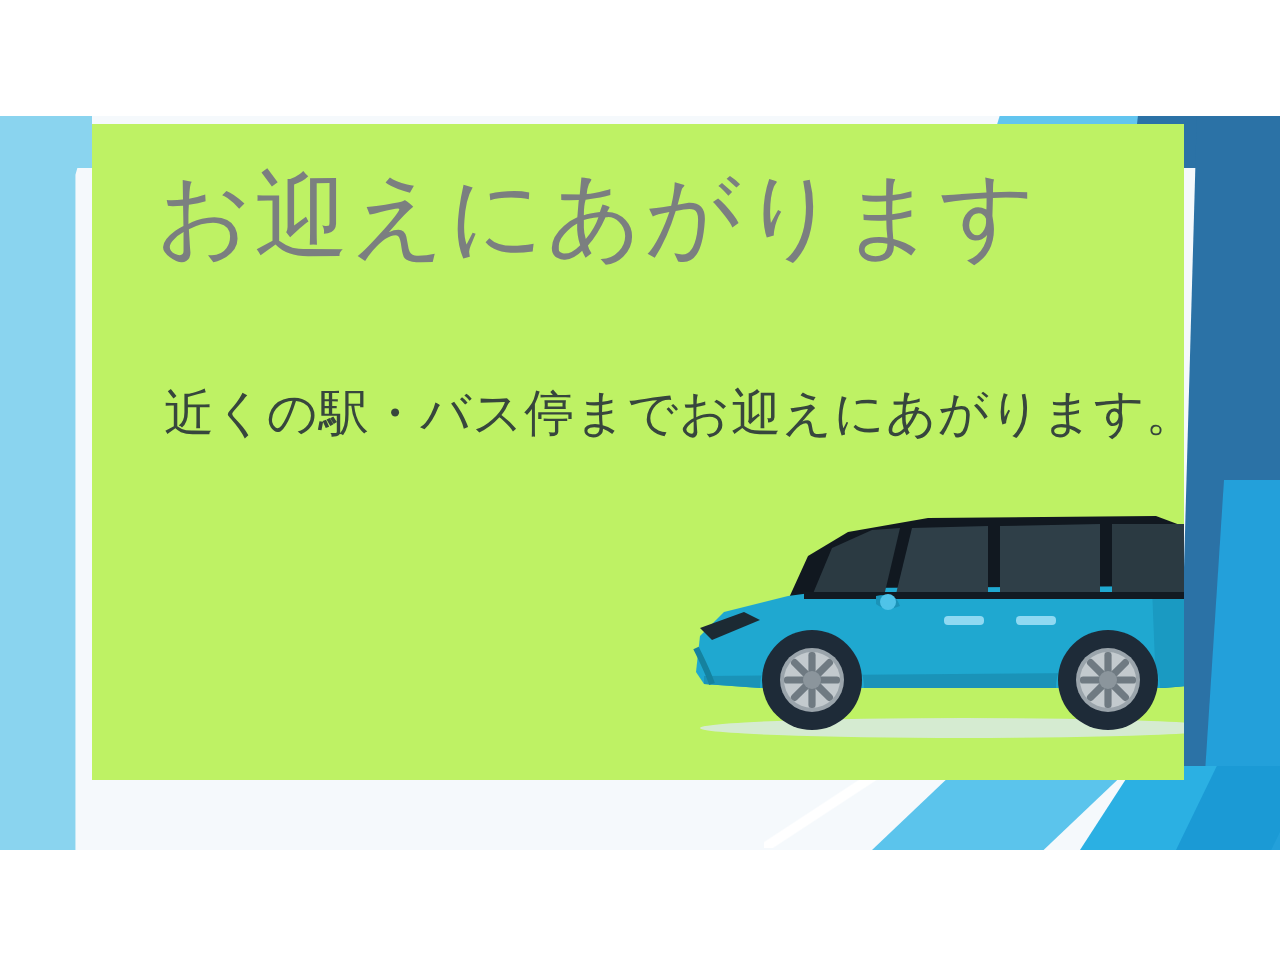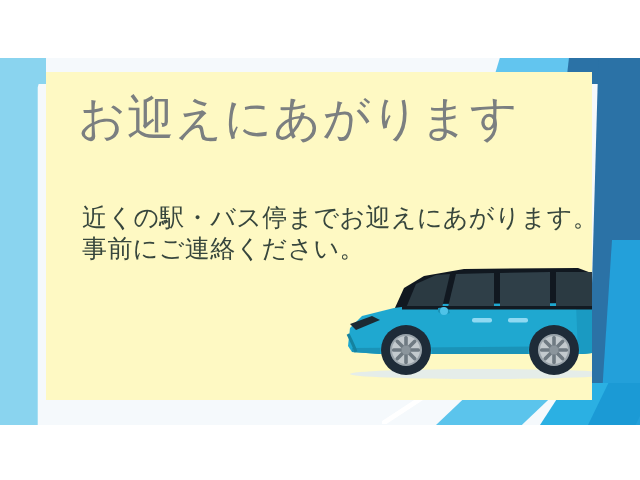--- a/index.html
+++ b/index.html
@@ -119,24 +119,24 @@
     bottom: 56px;
     width: 64px;
     height: 42px;
     background: linear-gradient(to bottom right, rgba(255,255,255,0) 46%, #ffffff 47%, #ffffff 53%, rgba(255,255,255,0) 54%);
   }
 
   
   #panel {
     position: absolute;
     left: 46px;
-    top: 72px;
+    top: 62px;
     width: 546px;
     height: 328px;
-    background: #fef9c3;
+    background: #bef264;
     overflow: hidden;
   }
 
   
   #headline {
     position: absolute;
     left: 32px;
     top: 22px;
     font-size: 47px;
     line-height: 1;
@@ -185,21 +185,20 @@
   <div class="slab" id="slab-1"></div>
   <div class="slab" id="slab-2"></div>
   <div class="slab" id="slab-3"></div>
 
   <div id="panel">
 
     <div id="headline">お迎えにあがります</div>
 
     <div id="body-lines">
       <span class="body-line">近くの駅・バス停までお迎えにあがります。</span>
-      <span class="body-line">事前にご連絡ください。</span>
     </div>
 
     <svg id="car" viewBox="0 0 292 140">
 
       <ellipse cx="150" cy="126" rx="132" ry="5" fill="#dce8f5" opacity="0.75"></ellipse>
 
       <path d="M62 62 L72 40 L92 28 L132 21 L246 20 L262 26 L268 48 L268 68 L62 68 Z" fill="#111820"></path>
 
       <path d="M16 98 L18 80 L30 68 L62 60 L92 56 L268 55 L272 70 L272 104
                L250 106 L236 106 L206 106 L96 106 L70 106 L48 106 L20 104 Z" fill="#1fa8d0"></path>

